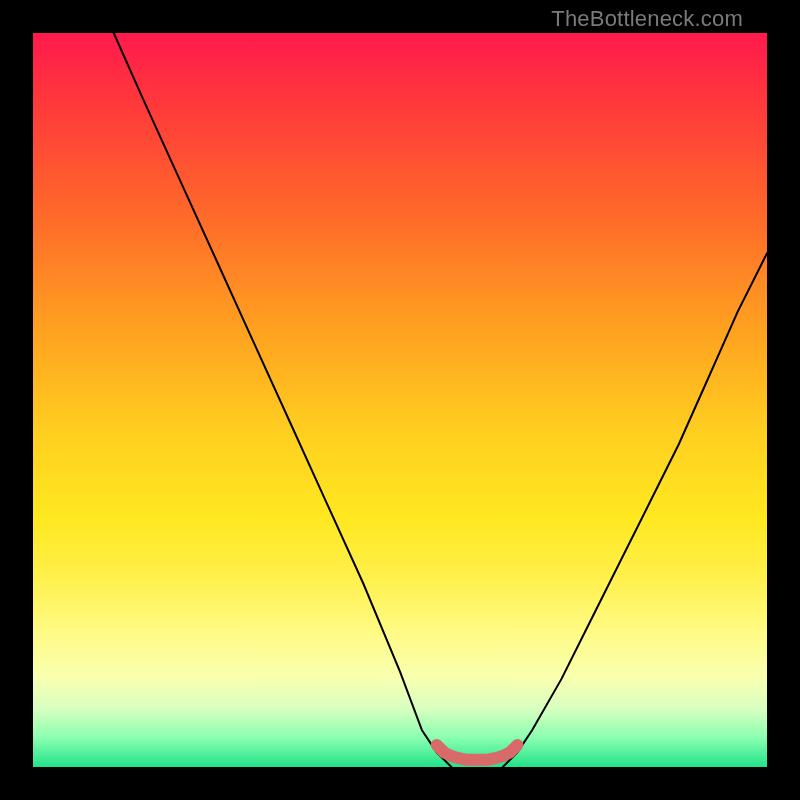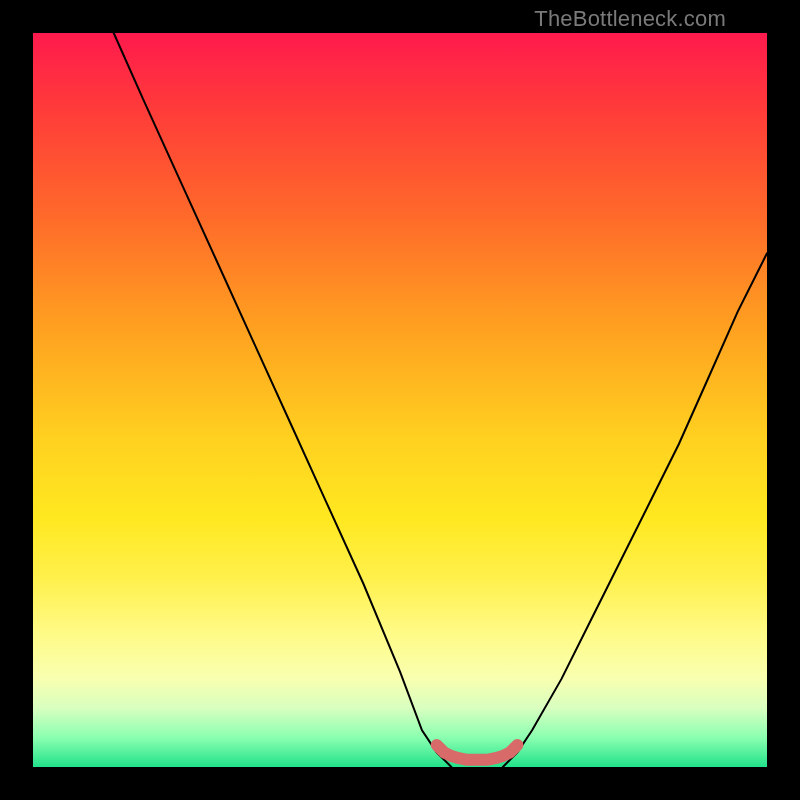--- a/index.html
+++ b/index.html
@@ -10,20 +10,21 @@
     background: #000;
     overflow: hidden;
   }
   .frame {
     position: absolute;
     left: 0;
     top: 0;
     width: 740px;
     height: 800px;
     background: #000;
+    padding-left: 17px;
   }
   .plot {
     position: absolute;
     left: 33px;
     top: 33px;
     width: 734px;
     height: 734px;
     background: linear-gradient(to bottom,
       #ff1a4d 0%,
       #ff3a3a 10%,

